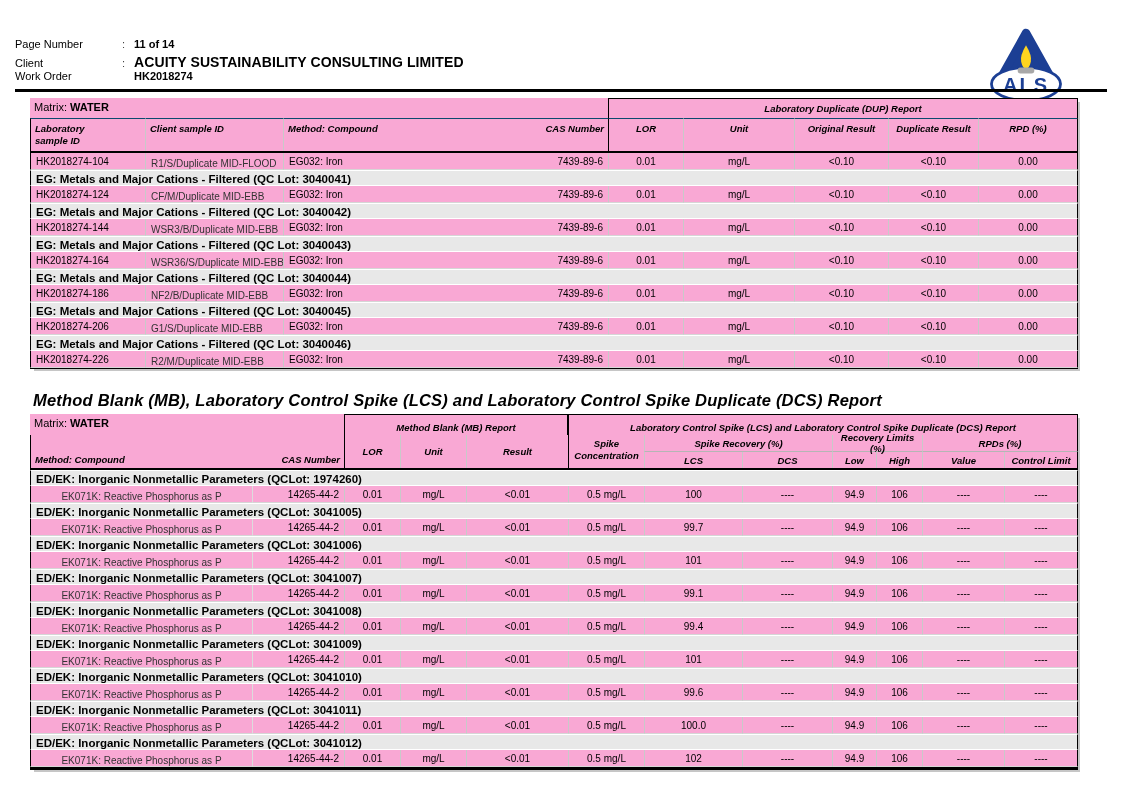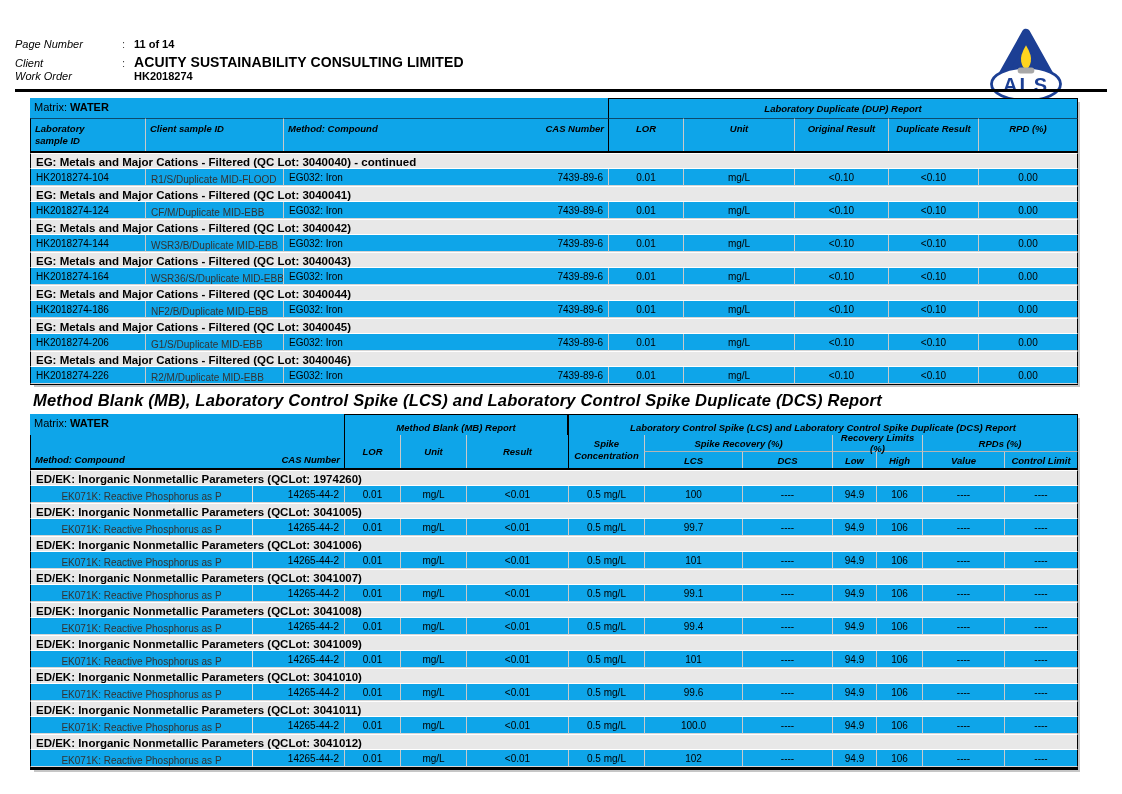--- a/index.html
+++ b/index.html
@@ -3,31 +3,31 @@
 <meta charset="utf-8">
 <style>
   * { box-sizing: border-box; margin: 0; padding: 0; }
   html,body { width:1122px; height:794px; background:#fff; overflow:hidden;
               font-family:"Liberation Sans","DejaVu Sans",sans-serif; color:#000; }
   .page { position:relative; width:1122px; height:794px; background:#fff; }
 
   
   .hdr { position:absolute; top:38px; left:15px; width:900px; }
   .hdr-row { display:flex; align-items:baseline; height:16px; }
-  .hdr-lbl { width:107px; font-style:italic; font-size:11px; }
+  .hdr-lbl { width:107px; font-size:11px; }
   .hdr-colon { width:12px; font-size:11px; color:#444; }
   .hdr-val { font-weight:bold; font-size:11px; }
   .hdr-val.caps { font-size:14px; letter-spacing:.1px; }
   .toprule { position:absolute; top:89px; left:15px; width:1092px; height:3px; background:#000; }
 
   
   .logo { position:absolute; top:24px; right:58px; width:76px; height:84px; }
 
   
-  .tblwrap { position:absolute; left:30px; width:1048px; box-shadow:3px 3px 0 -1px #c6c6c6; background:#0ea5e9; }
+  .tblwrap { position:absolute; left:30px; width:1048px; box-shadow:3px 3px 0 -1px #c6c6c6; background:#f9a8d4; }
   .grid1 { display:grid; grid-template-columns:115px 138px 237px 88px 75px 111px 94px 90px 100px; }
   .grid2 { display:grid; grid-template-columns:222px 92px 56px 66px 102px 76px 98px 90px 44px 46px 82px 74px; }
 
   .h { font-size:9.5px; font-weight:bold; font-style:italic; padding:2px 4px; }
   .c { text-align:center; }
   .r { text-align:right; }
   .g { border-left:1px solid #c9c9c9; }
   .gg { border-left:1px solid #dcdcdc; }
   .k { border-left:1px solid #000; }
   .q { border-right:1px solid #000; }
@@ -118,23 +118,20 @@
         <div class="h hcell bt k c">LOR</div>
         <div class="h hcell bt g c">Unit</div>
         <div class="h hcell bt g c">Original Result</div>
         <div class="h hcell bt g c">Duplicate Result</div>
         <div class="h hcell bt g c q">RPD (%)</div>
       </div>
     </div>
 
     <div class="t1b" style="border-bottom:1.5px solid #000">
 
-      <div class="grid1">
-          <div class="sec">EG: Metals and Major Cations - Filtered  (QC Lot: 3040040)  - continued</div>
-        </div>
       <div class="grid1 drow">
         <div>HK2018274-104</div>
         <div class="small g">R1/S/Duplicate MID-FLOOD</div>
         <div class="g">EG032: Iron</div>
         <div class="r">7439-89-6</div>
         <div class="c g">0.01</div>
         <div class="c g">mg/L</div>
         <div class="c g">&lt;0.10</div>
         <div class="c g">&lt;0.10</div>
         <div class="c g q">0.00</div>

